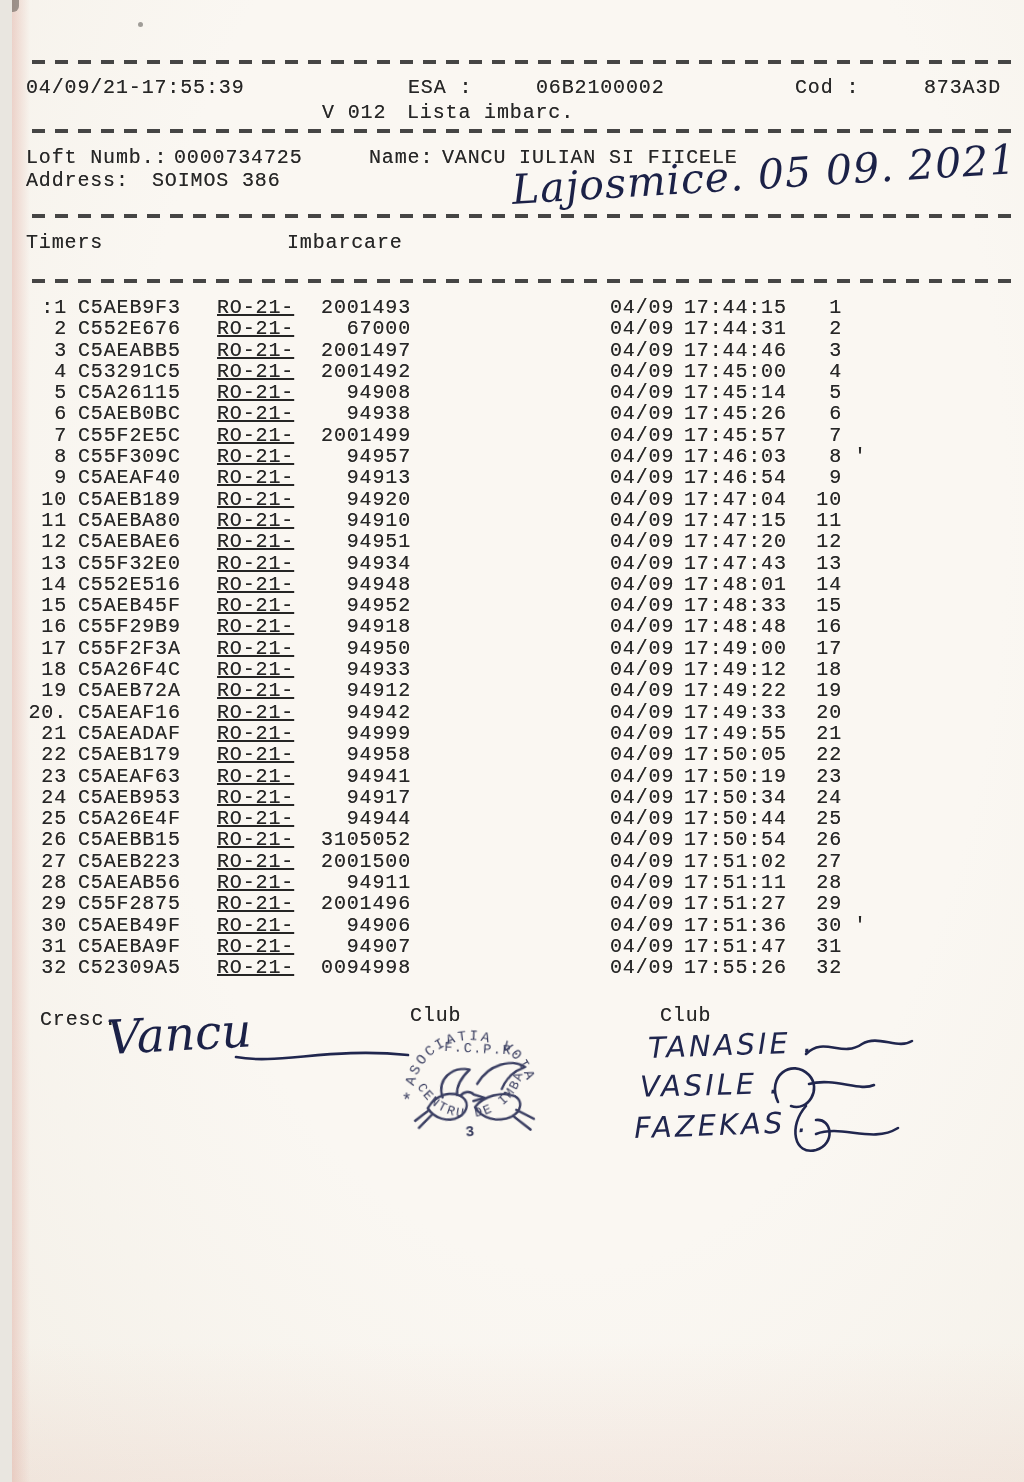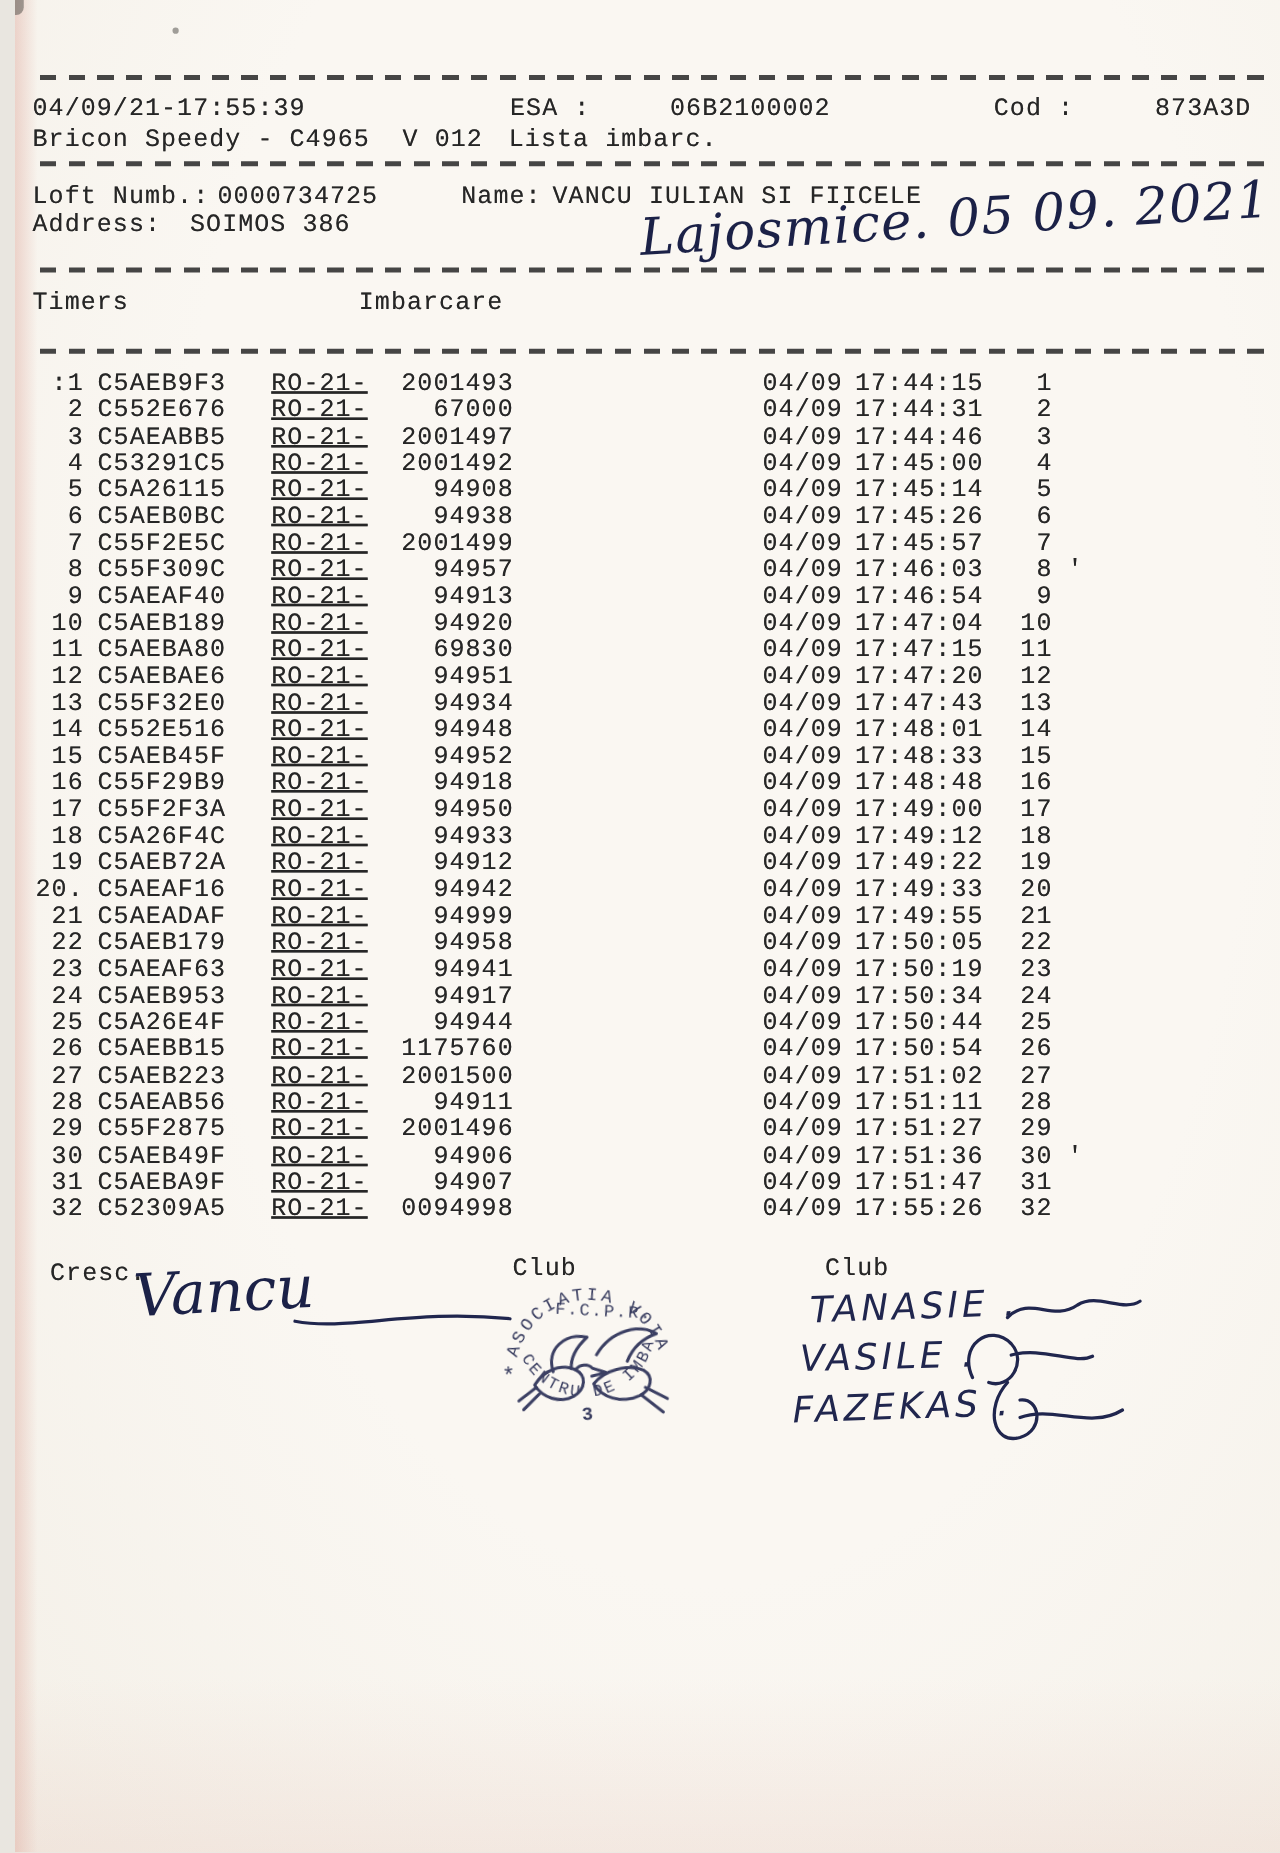--- a/index.html
+++ b/index.html
@@ -77,21 +77,20 @@
 
   <div class="line mono" style="top:76px">
     <span style="left:14px">04/09/21-17:55:39</span>
     <span style="left:396px">ESA :</span>
     <span style="left:524px">06B2100002</span>
     <span style="left:783px">Cod :</span>
     <span style="left:912px">873A3D</span>
   </div>
 
   <div class="line mono" style="top:101px">
-    <span style="left:14px">Bricon Speedy - C4965</span>
     <span style="left:310px">V 012</span>
     <span style="left:395px">Lista imbarc.</span>
   </div>
 
   <div class="divider" style="top:129px"></div>
 
   <div class="line mono" style="top:146px">
     <span style="left:14px">Loft Numb.:</span>
     <span style="left:162px">0000734725</span>
     <span style="left:357px">Name:</span>
@@ -211,21 +210,21 @@
       <span class="c-serial">94920</span>
       <span class="c-date">04/09</span>
       <span class="c-time">17:47:04</span>
       <span class="c-no2">10</span>
       <span class="c-mark"></span>
     </div>
       <div class="t-row">
       <span class="c-no">11</span>
       <span class="c-ring">C5AEBA80</span>
       <span class="c-series">RO-21-</span>
-      <span class="c-serial">69830</span>
+      <span class="c-serial">94910</span>
       <span class="c-date">04/09</span>
       <span class="c-time">17:47:15</span>
       <span class="c-no2">11</span>
       <span class="c-mark"></span>
     </div>
       <div class="t-row">
       <span class="c-no">12</span>
       <span class="c-ring">C5AEBAE6</span>
       <span class="c-series">RO-21-</span>
       <span class="c-serial">94951</span>
@@ -361,21 +360,21 @@
       <span class="c-serial">94944</span>
       <span class="c-date">04/09</span>
       <span class="c-time">17:50:44</span>
       <span class="c-no2">25</span>
       <span class="c-mark"></span>
     </div>
       <div class="t-row">
       <span class="c-no">26</span>
       <span class="c-ring">C5AEBB15</span>
       <span class="c-series">RO-21-</span>
-      <span class="c-serial">1175760</span>
+      <span class="c-serial">3105052</span>
       <span class="c-date">04/09</span>
       <span class="c-time">17:50:54</span>
       <span class="c-no2">26</span>
       <span class="c-mark"></span>
     </div>
       <div class="t-row">
       <span class="c-no">27</span>
       <span class="c-ring">C5AEB223</span>
       <span class="c-series">RO-21-</span>
       <span class="c-serial">2001500</span>

